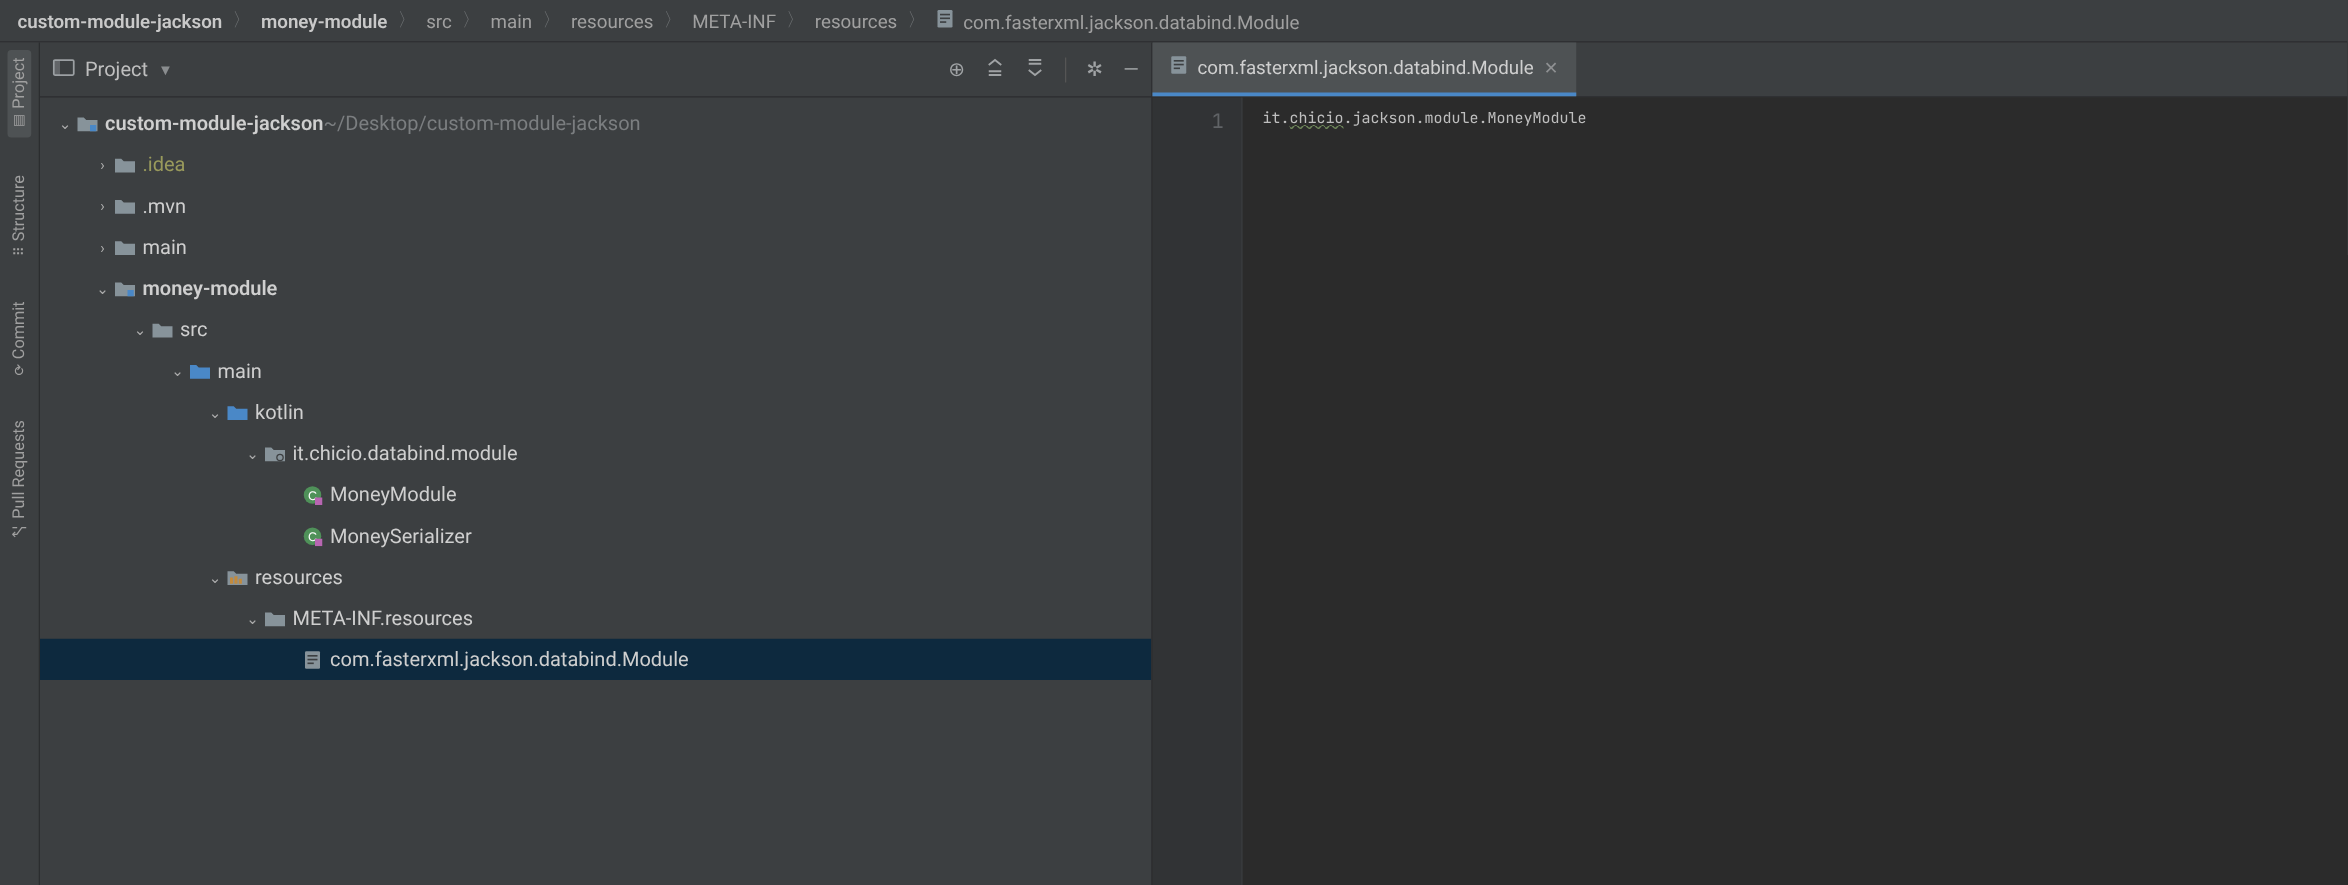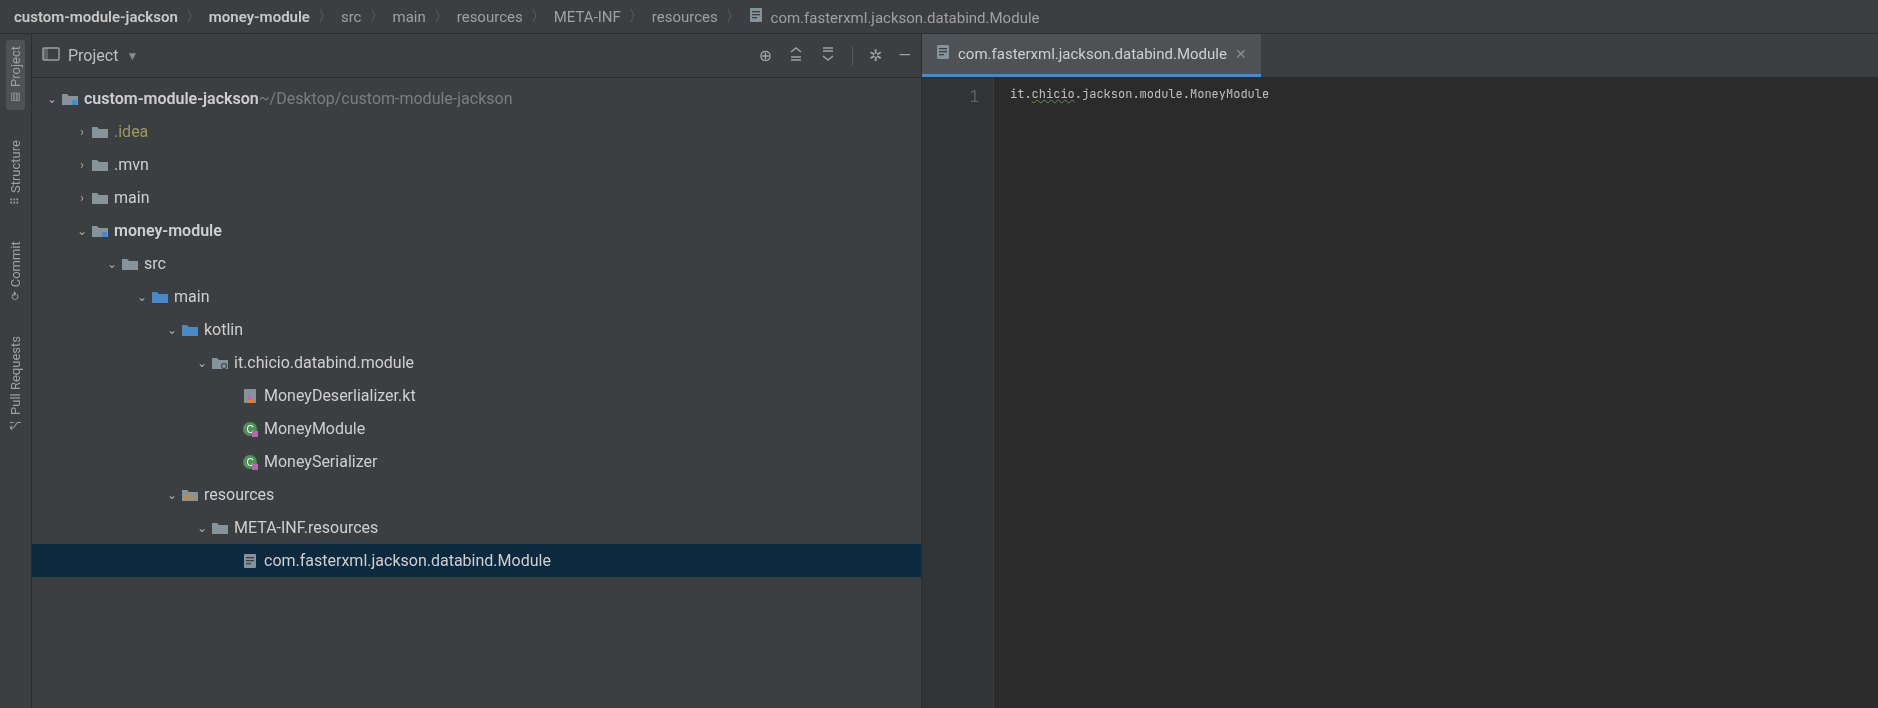--- a/index.html
+++ b/index.html
@@ -341,32 +341,20 @@
               <circle cx="13" cy="11" r="2" fill="#87939a"></circle>
             </svg>
           </span>
           <span class="label">it.chicio.databind.module</span>
         </div>
         <div class="tree-row">
           <span class="indent" style="width: 180px;"></span>
           <span class="exp"></span>
           <span class="node-icon">
             <svg width="16" height="16" viewBox="0 0 16 16">
-              <rect x="2" y="1" width="12" height="14" rx="1" fill="#87939a"></rect>
-              <path d="M6 14 L10 10 L6 6" fill="#b866b2"></path>
-              <rect x="6" y="12" width="6" height="3" fill="#e17e3a"></rect>
-            </svg>
-          </span>
-          <span class="label">MoneyDeserlializer.kt</span>
-        </div>
-        <div class="tree-row">
-          <span class="indent" style="width: 180px;"></span>
-          <span class="exp"></span>
-          <span class="node-icon">
-            <svg width="16" height="16" viewBox="0 0 16 16">
               <circle cx="8" cy="8" r="7" fill="#4f9159"></circle>
               <text x="8" y="12" text-anchor="middle" font-size="10" fill="#fff" font-family="sans-serif">C</text>
               <rect x="10" y="10" width="6" height="6" fill="#b866b2"></rect>
             </svg>
           </span>
           <span class="label">MoneyModule</span>
         </div>
         <div class="tree-row">
           <span class="indent" style="width: 180px;"></span>
           <span class="exp"></span>

